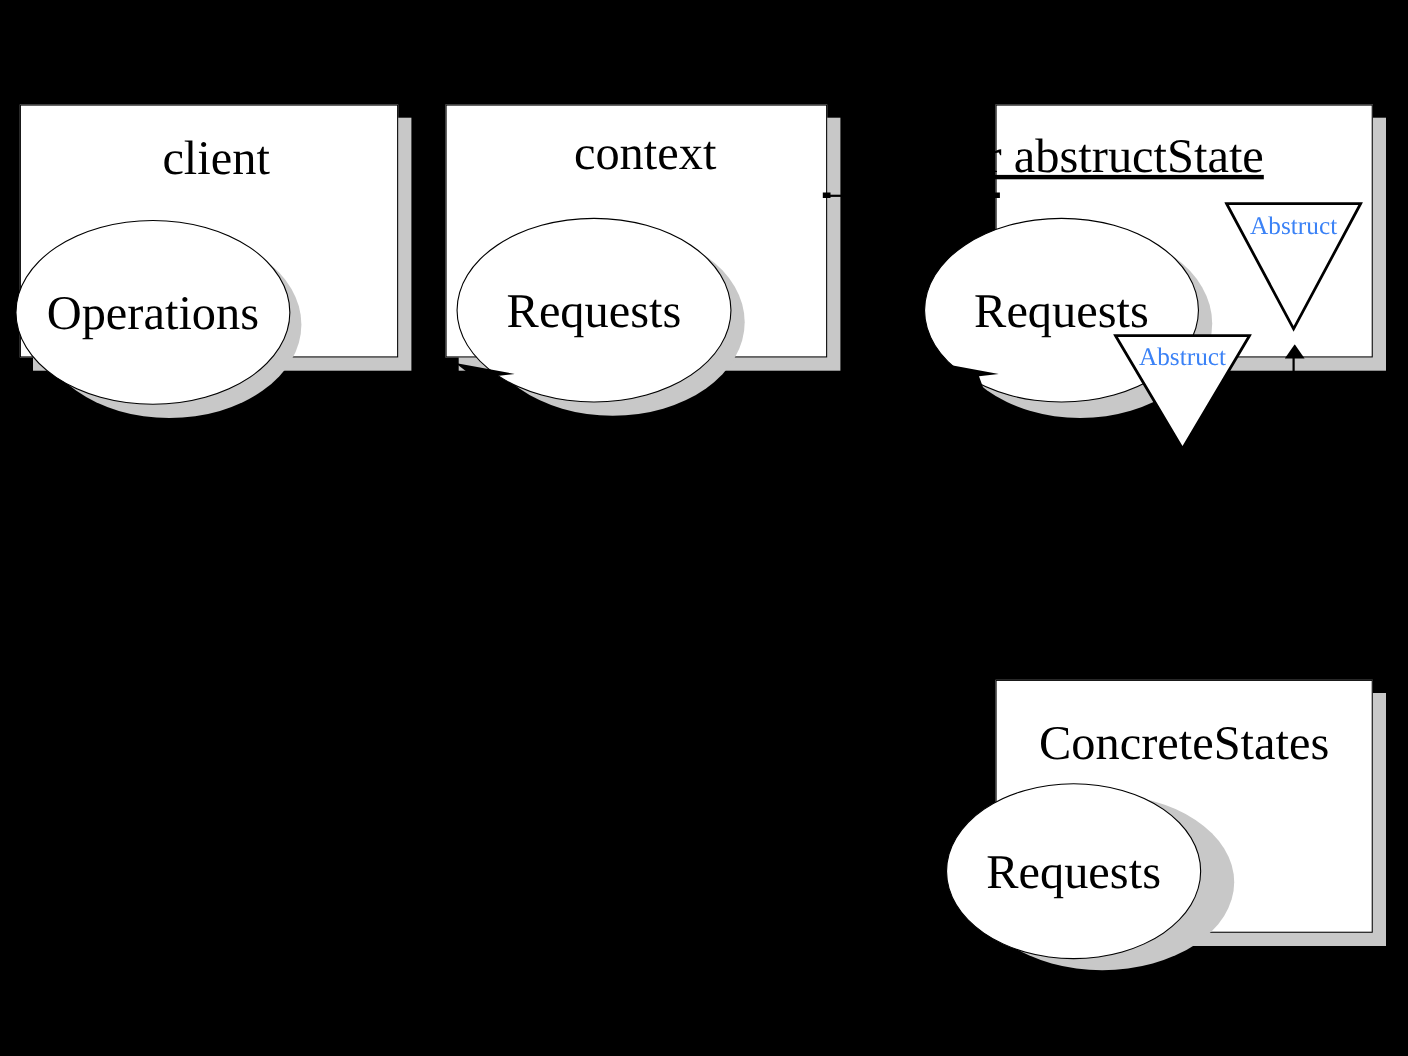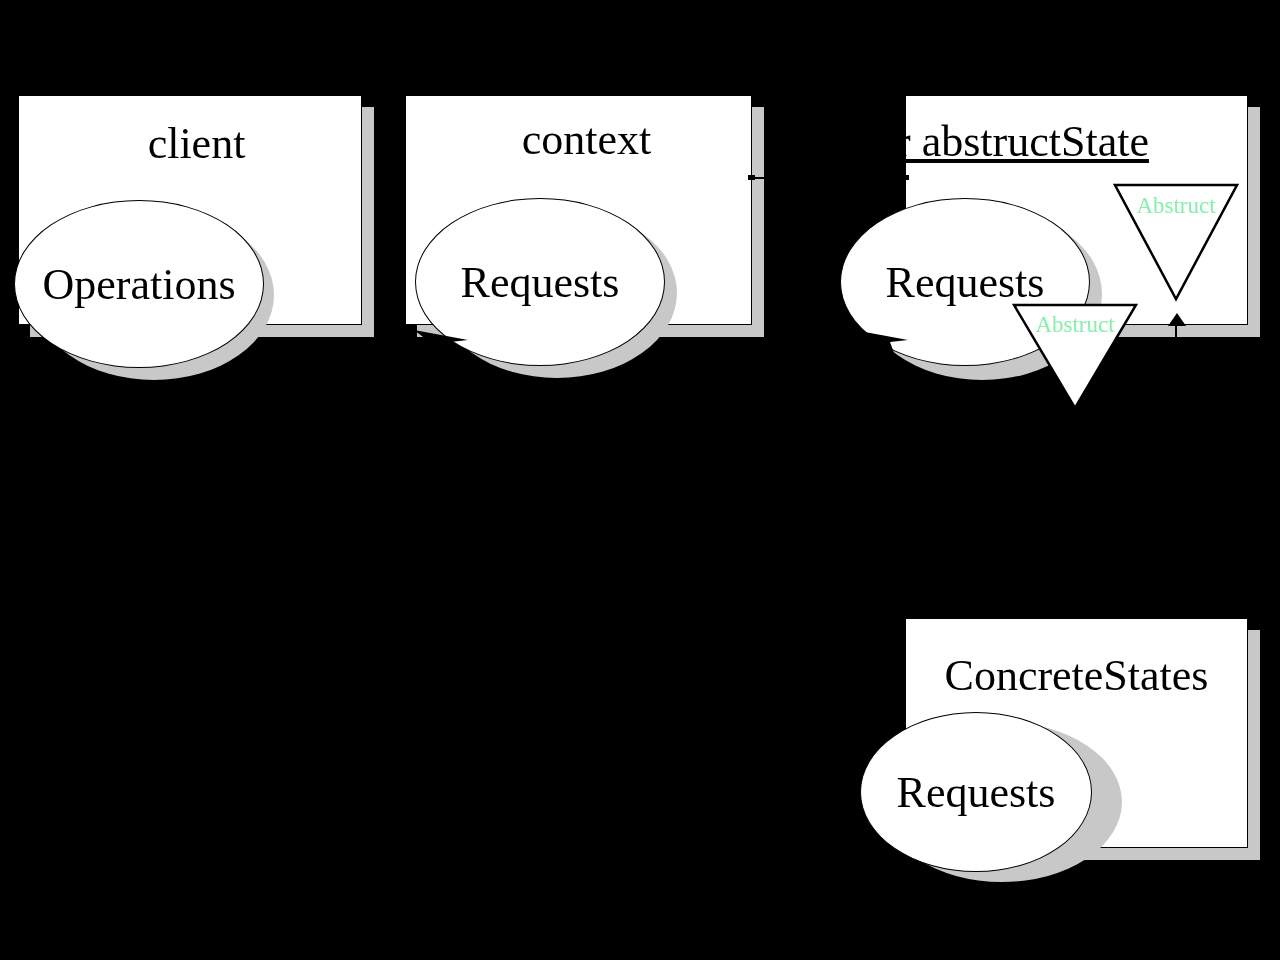--- a/index.html
+++ b/index.html
@@ -64,21 +64,21 @@
   .tri-wrap {
     position: absolute;
     z-index: 8;
   }
   .tri-wrap svg { display: block; }
   .tri-label {
     position: absolute;
     left: 0;
     right: 0;
     text-align: center;
-    color: #86efac;
+    color: #3b82f6;
     white-space: nowrap;
     pointer-events: none;
   }
   
   .connector {
     position: absolute;
     background: #000000;
     z-index: 2;
   }
   .stub {

